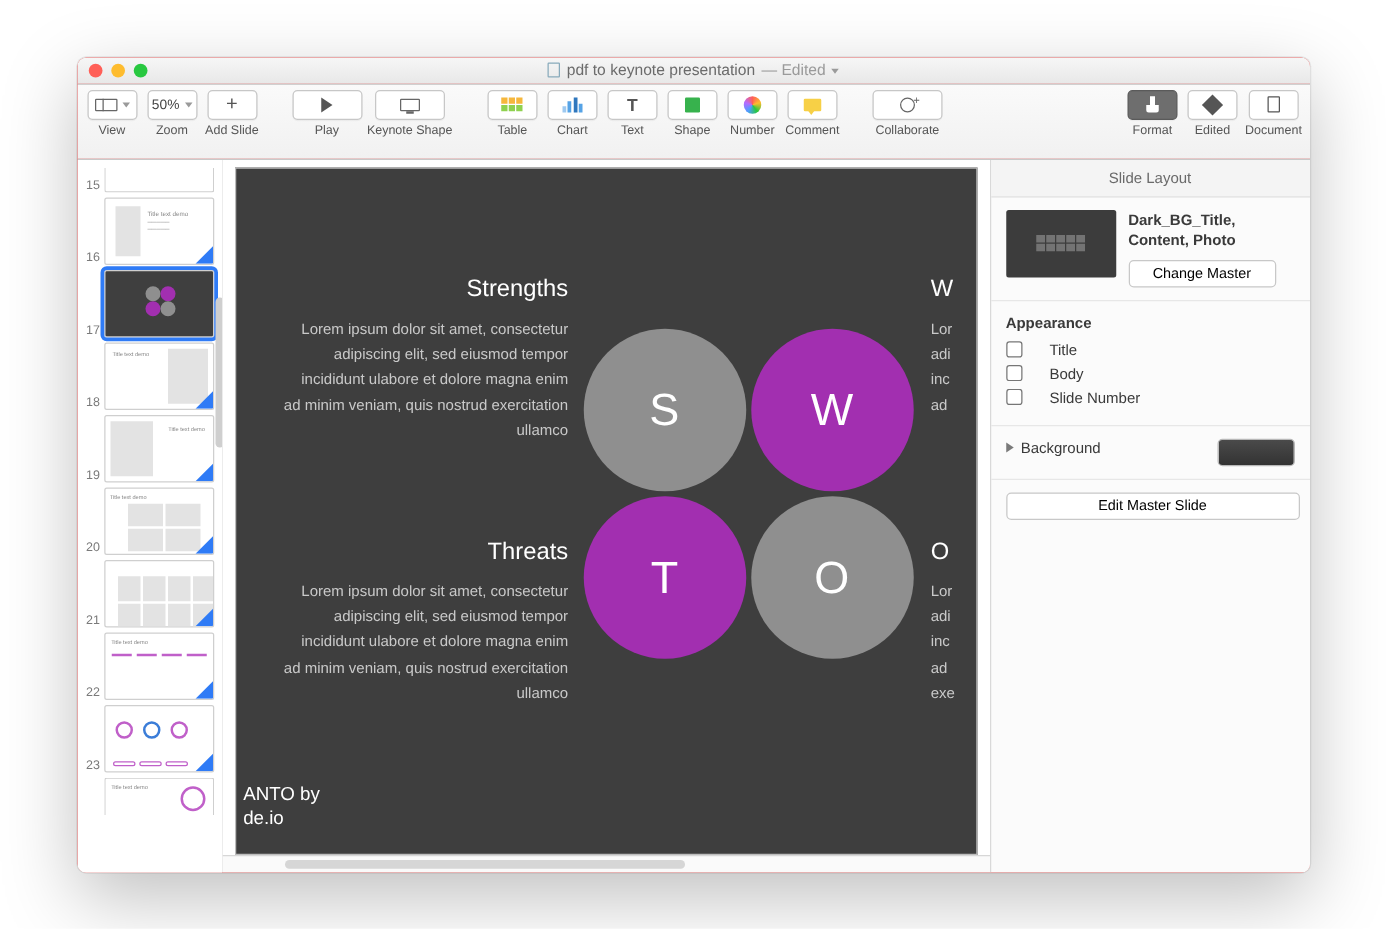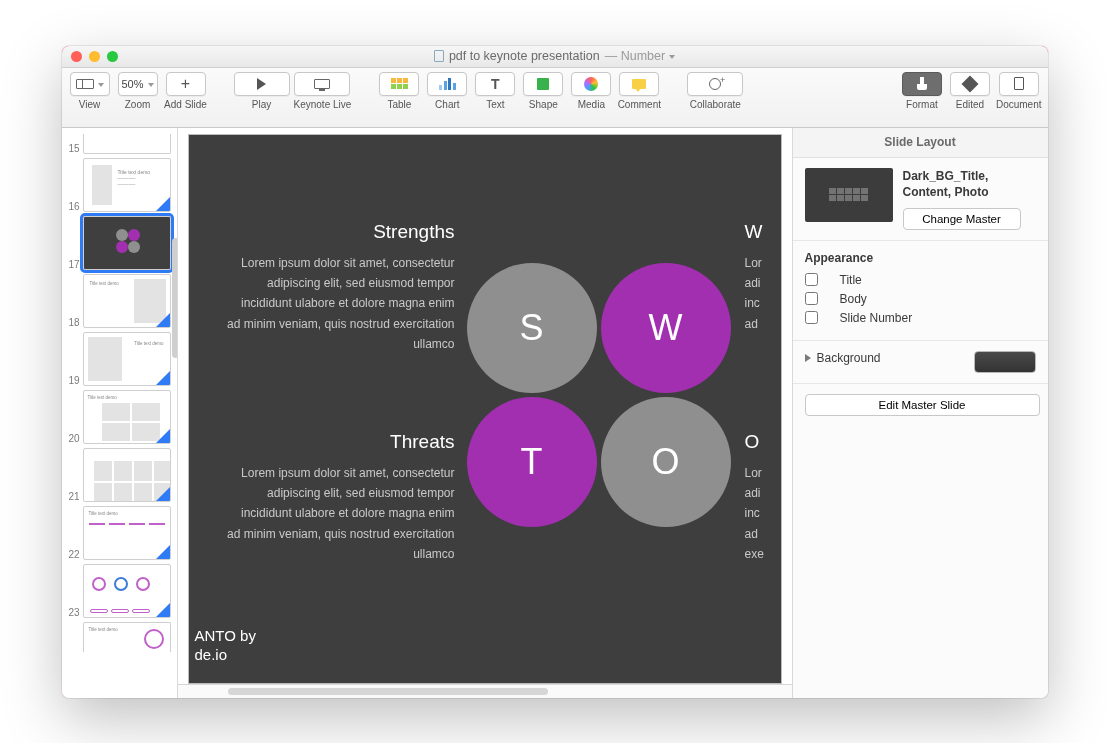--- a/index.html
+++ b/index.html
@@ -63,21 +63,21 @@
 .hscroll{height:14px;border-top:1px solid #d7d7d7;background:#fafafa;display:flex;align-items:center;}
 .hscroll .track{margin-left:50px;width:320px;height:7px;background:#d6d6d6;border-radius:4px;}
 .col{position:absolute;width:230px;}
 .col h3{font-size:19px;font-weight:400;color:#fff;margin-bottom:10px;}
 .col p{font-size:12px;color:#c9c9c9;line-height:1.7;}
 .col.left{text-align:right;margin-left:28px;}
 .circle{position:absolute;width:130px;height:130px;border-radius:50%;display:flex;align-items:center;justify-content:center;font-size:36px;color:#fff;font-weight:300;}
 .gray{background:#8f8f8f;} .purple{background:#a22fb0;}
 .footer-txt{position:absolute;left:6px;bottom:18px;color:#fff;font-size:15px;line-height:1.25;}
 .inspector{width:256px;background:#fbfbfb;border-left:1px solid #d9d9d9;display:flex;flex-direction:column;font-size:12px;color:#3a3a3a;}
-.insp-header{height:30px;display:flex;align-items:center;justify-content:center;font-weight:700;color:#6a6a6a;border-bottom:1px solid #e1e1e1;background:#f4f4f4;}
+.insp-header{height:30px;display:flex;align-items:center;justify-content:center;font-weight:400;color:#6a6a6a;border-bottom:1px solid #e1e1e1;background:#f4f4f4;}
 .insp-sec{padding:10px 12px;border-bottom:1px solid #e7e7e7;}
 .layout-row{display:flex;gap:10px;align-items:flex-start;}
 .layout-thumb{width:88px;height:54px;background:#3c3c3c;border-radius:2px;display:flex;align-items:center;justify-content:center;}
 .layout-thumb .mini{display:grid;grid-template-columns:repeat(5,7px);grid-template-rows:repeat(2,6px);gap:1px;}
 .layout-thumb .mini span{background:#737373;}
 .layout-name{font-size:12px;font-weight:600;line-height:1.35;}
 .insp-btn{display:block;margin-top:8px;width:118px;height:22px;border:1px solid #c8c8c8;border-radius:4px;background:#fff;font-size:11.5px;}
 .insp-btn.wide{width:235px;margin:0 auto;}
 .sec-title{font-weight:600;margin-bottom:8px;}
 .chk{display:flex;align-items:center;gap:22px;margin:5px 0;}
@@ -95,21 +95,21 @@
 
   <div class="titlebar">
     <div class="traffic">
       <div class="dot r"></div>
       <div class="dot y"></div>
       <div class="dot g"></div>
     </div>
     <div class="title-center">
       <span class="doc-icon"></span>
       <span>pdf to keynote presentation</span>
-      <span class="edited chev-down">— Number</span>
+      <span class="edited chev-down">— Edited</span>
     </div>
   </div>
 
   <div class="toolbar">
     <div class="tool-group">
       <div class="tool-btn">
         <div class="btn tri">
             <span class="icon i-view"></span>
             <span class="chev-down"></span>
           </div>
@@ -134,21 +134,21 @@
       <div class="tool-btn">
         <div class="btn wide">
             <span class="icon i-play"></span>
           </div>
         <div class="lbl">Play</div>
       </div>
       <div class="tool-btn">
         <div class="btn wide">
             <span class="icon i-live"></span>
           </div>
-        <div class="lbl">Keynote Live</div>
+        <div class="lbl">Keynote Shape</div>
       </div>
     </div>
     <div style="width:22px"></div>
     <div class="tool-group">
       <div class="tool-btn">
           <div class="btn">
             <span class="icon i-table">
               <span></span>
               <span></span>
               <span></span>
@@ -179,21 +179,21 @@
       <div class="tool-btn">
           <div class="btn">
             <span class="icon i-shape"></span>
           </div>
           <div class="lbl">Shape</div>
         </div>
       <div class="tool-btn">
           <div class="btn">
             <span class="icon i-media"></span>
           </div>
-          <div class="lbl">Media</div>
+          <div class="lbl">Number</div>
         </div>
       <div class="tool-btn">
           <div class="btn">
             <span class="icon i-comment"></span>
           </div>
           <div class="lbl">Comment</div>
         </div>
     </div>
     <div style="width:22px"></div>
     <div class="tool-btn">

